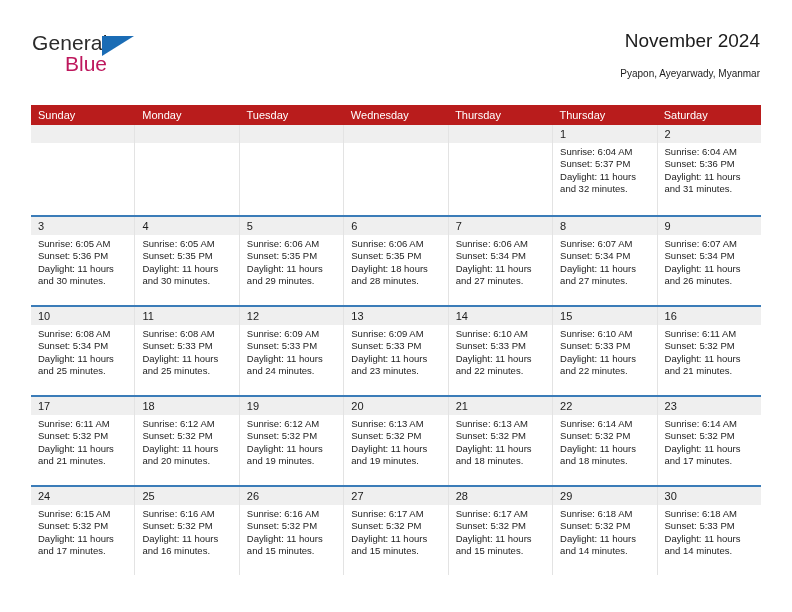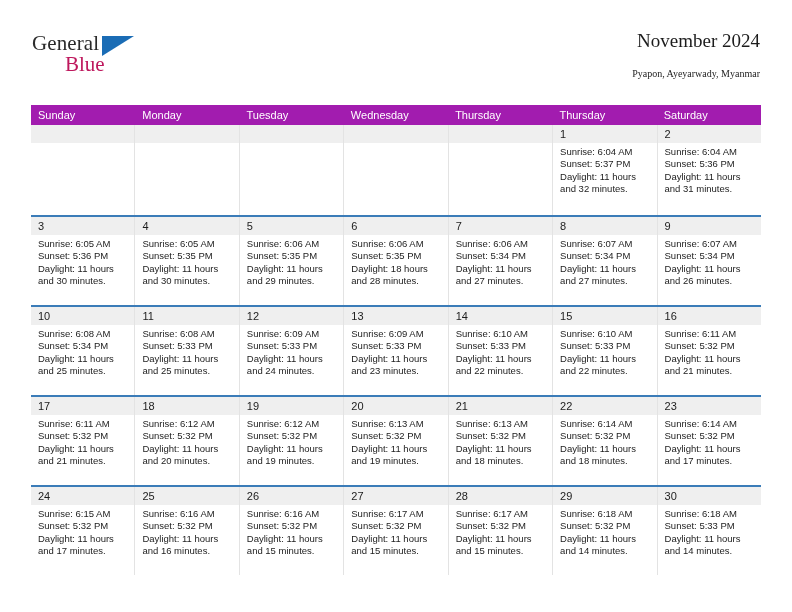--- a/index.html
+++ b/index.html
@@ -13,21 +13,20 @@
     overflow: hidden;
   }
 
   .page { position: relative; width: 792px; height: 612px; }
 
   
   .top {
     position: absolute;
     left: 32px; top: 24px; right: 32px;
     height: 72px;
-    font-family: Liberation Serif, serif;
   }
   .logo {
     position: absolute;
     left: 0; top: 8px;
     width: 200px;
   }
   .logo-row1 {
     position: relative;
     font-size: 21px;
     color: #2b2b2b;
@@ -71,21 +70,21 @@
   }
 
   
   .calendar {
     position: absolute;
     left: 31px; top: 105px;
     width: 730px;
   }
   .cal-head {
     display: flex;
-    background: #a21caf;
+    background: #b91c1c;
     height: 20px;
   }
   .cal-head .hcell {
     flex: 1 1 0;
     color: #ffffff;
     font-size: 11px;
     line-height: 20px;
     padding-left: 7px;
     white-space: nowrap;
     overflow: hidden;

